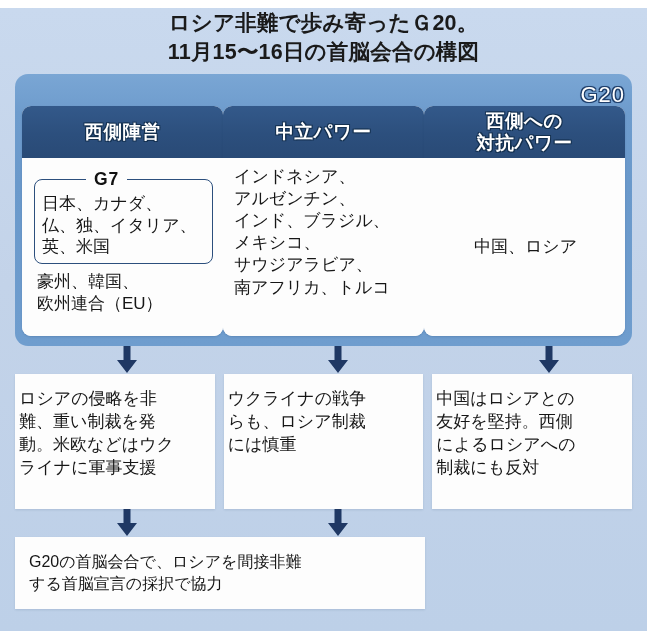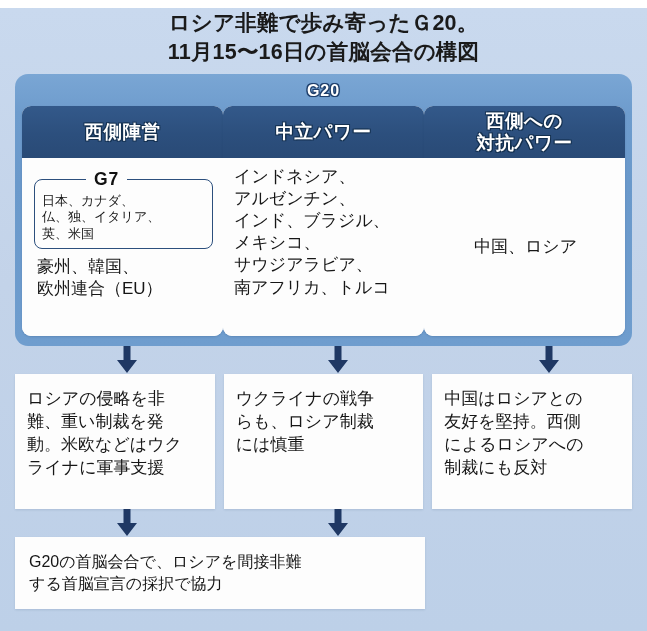--- a/index.html
+++ b/index.html
@@ -40,23 +40,23 @@
   #g20-panel {
     position: relative;
     margin: 7px 8px 0 8px;
     border-radius: 13px;
     background: linear-gradient(180deg, #7aa6d4 0%, #6e9ccd 14%, #6a99cb 40%, #6f9dce 100%);
     padding: 6px 7px 9px 7px;
     box-sizing: border-box;
     height: 272px;
   }
   #g20-label {
-    text-align: center;
-    font-size: 16px;
-    font-weight: 700;
+    text-align: right;
+    font-size: 22px;
+    font-weight: 400;
     color: #ffffff;
     letter-spacing: 1px;
     line-height: 1.35;
     height: 26px;
     text-shadow:
       -1.2px -1.2px 0 #1f3f6b, 1.2px -1.2px 0 #1f3f6b,
       -1.2px  1.2px 0 #1f3f6b, 1.2px  1.2px 0 #1f3f6b,
        0 0 2px #1f3f6b;
   }
 
@@ -121,21 +121,21 @@
     position: relative;
   }
   .g7-box > legend {
     padding: 0 8px;
     font-size: 17.5px;
     font-weight: 700;
     color: #111111;
     letter-spacing: 1px;
     margin-left: 44px;
   }
-  .g7-list { font-size: 13px; line-height: 1.28; margin-top: -1px; }
+  .g7-list { font-size: 17px; line-height: 1.28; margin-top: -1px; }
   .extra-list {
     font-size: 17px;
     line-height: 1.3;
     padding: 1px 2px 0 4px;
   }
 
   
   .arrow-row {
     position: relative;
     height: 28px;
@@ -151,21 +151,21 @@
   
   #outcomes {
     display: flex;
     gap: 9px;
     margin: 0 8px;
     height: 135px;
   }
   .outcome {
     flex: 1 1 0;
     background: #fdfdfd;
-    padding: 13px 10px 8px 12px;
+    padding: 13px 10px 8px 4px;
     box-sizing: border-box;
     font-size: 17px;
     line-height: 1.36;
     color: #161616;
     box-shadow: 0 1px 2px rgba(25,55,95,0.12);
   }
   .outcome .ln { display: block; white-space: nowrap; }
 
   
   #conclusion-wrap {

